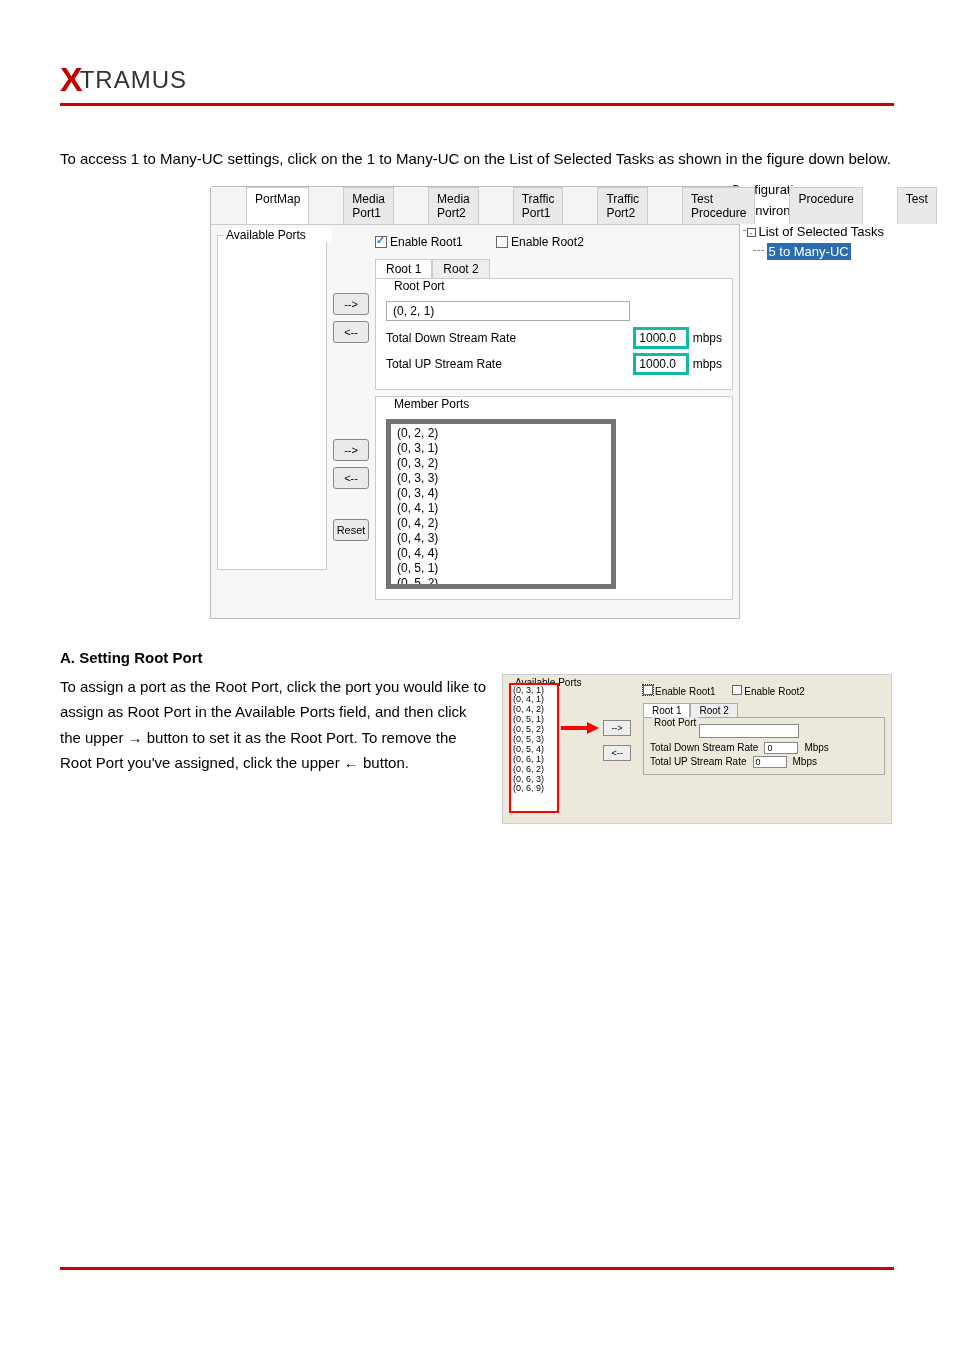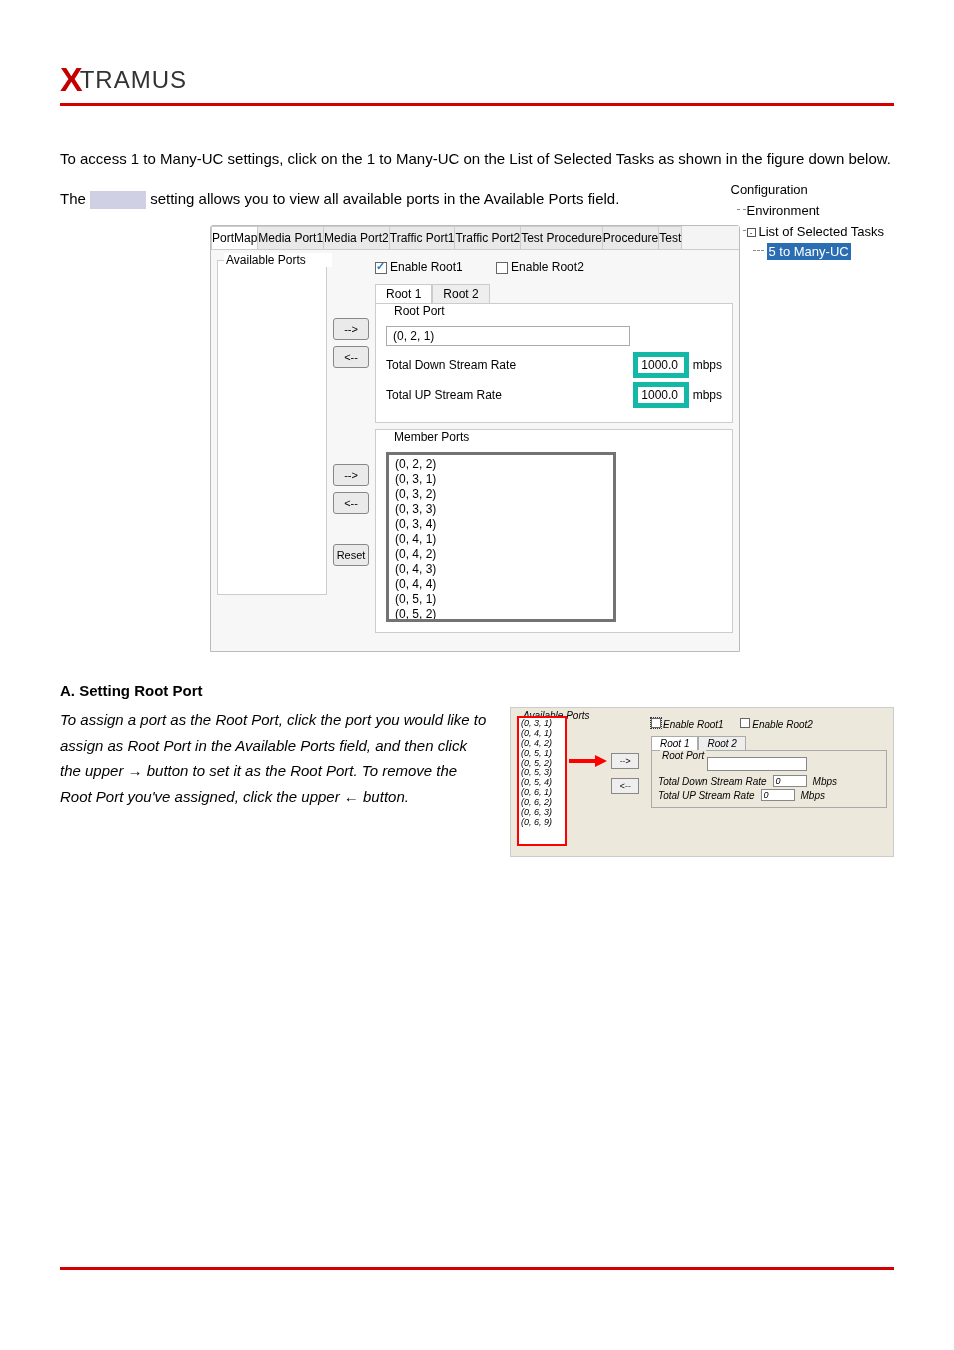--- a/index.html
+++ b/index.html
@@ -16,46 +16,46 @@
   .tree-img .l1 { display: block; padding-left: 16px; position: relative; }
   .tree-img .l1::before { content: ""; position: absolute; left: 6px; top: 8px; width: 9px; height: 1px; border-top: 1px dashed #888; }
   .tree-img .l2 { display: block; padding-left: 36px; position: relative; }
   .tree-img .l2::before { content: ""; position: absolute; left: 22px; top: 8px; width: 11px; height: 1px; border-top: 1px dashed #888; }
   .tree-img .boxminus { display: inline-block; width: 9px; height: 9px; border: 1px solid #555; font-size: 8px; line-height: 7px; text-align: center; margin-right: 3px; background: #fff; position: relative; top: -1px; }
   .tree-img .sel { background: #2a6db3; color: #fff; border: 1px dotted #2a6db3; padding: 0 1px; }
   .portmap-block { margin: 8px 0 10px 0; }
   .gray-box { display: inline-block; background: #d0d0e4; width: 56px; height: 18px; vertical-align: middle; }
   .screenshot-main { margin-left: 150px; border: 1px solid #bbb; border-radius: 3px 3px 0 0; width: 530px; background: #f4f4f4; position: relative; margin-bottom: 30px; }
   .tabs { display: flex; border-bottom: 1px solid #ccc; background: #f4f4f4; font-size: 12px; }
-  .tab { padding: 4px 0; border: 1px solid #ccc; border-bottom: none; background: #e9e9e9; margin-right: -1px; }
+  .tab { padding: 4px 8px; border: 1px solid #ccc; border-bottom: none; background: #e9e9e9; margin-right: -1px; margin-left: 35px; }
   .tab.active { background: #fff; }
   .main-body { display: flex; padding: 10px 6px 18px 6px; background: #f7f7f7; }
   .avail { border: 1px solid #ccc; width: 110px; height: 335px; position: relative; margin-right: 6px; background: #fff; }
   .avail legend, .groupbox legend { font-size: 12px; padding: 0 2px; color: #000; position: relative; top: -8px; left: 6px; background: #f7f7f7; }
   .avail legend { background: #fff; }
   .btn-col { display: flex; flex-direction: column; align-items: center; margin-right: 6px; }
   .btn-smallpad { height: 58px; }
   .btn { width: 36px; height: 22px; font-size: 11px; border: 1px solid #888; background: #eaeaea; border-radius: 3px; margin-bottom: 6px; cursor: pointer; text-align: center; line-height: 20px; }
   .right-col { flex: 1; }
   .chkrow { font-size: 12px; margin-bottom: 10px; }
   .chk { display: inline-block; width: 12px; height: 12px; border: 1px solid #666; background: #fff; vertical-align: middle; position: relative; margin-right: 3px; }
   .chk.checked::after { content: "✓"; color: #2b7cc0; font-size: 11px; position: absolute; top: -3px; left: 0; font-weight: bold; }
   .subtabs { display: flex; font-size: 12px; margin-bottom: 0; }
   .subtab { padding: 2px 10px; border: 1px solid #ccc; background: #eee; }
   .subtab.active { background: #fff; border-bottom: 1px solid #fff; }
   .groupbox { border: 1px solid #ccc; margin-top: -1px; padding: 8px 10px 10px 10px; position: relative; background: #fff; font-size: 12px; }
   .groupbox legend { background: #fff; }
   .single-port { border: 1px solid #aaa; padding: 2px 6px; width: 244px; font-size: 12px; background: #fff; margin-bottom: 6px; }
   .raterow { display: flex; justify-content: space-between; align-items: center; margin-bottom: 4px; }
   .raterow .lbl { font-size: 12px; }
-  .raterow input { width: 56px; font-size: 12px; border: 5px solid #14b8a6; padding: 1px 3px; text-align: left; }
-  .member-list { border: 3px solid #737373; width: 230px; height: 170px; overflow-y: scroll; font-size: 12px; padding: 2px 6px; background: #fff; }
+  .raterow input { width: 56px; font-size: 12px; border: 3px solid #14b8a6; padding: 1px 3px; text-align: left; }
+  .member-list { border: 5px solid #737373; width: 230px; height: 170px; overflow-y: scroll; font-size: 12px; padding: 2px 6px; background: #fff; }
   .member-list div { line-height: 1.25; }
   .sub-section { font-size: 15px; font-weight: bold; margin: 4px 0 8px 0; }
-  .lower-block { display: flex; gap: 20px; margin-bottom: 12px; font-style: italic; }
+  .lower-block { display: flex; gap: 12px; margin-bottom: 12px; }
   .lower-left { flex: 0 0 430px; }
   .mini-ss { border: 1px solid #ccc; background: #ede8dc; width: 390px; height: 150px; position: relative; font-size: 10px; }
   .mini-avail { position: absolute; left: 6px; top: 8px; border: 2px solid #ff0000; width: 50px; height: 130px; background: #fff; font-size: 9px; padding: 1px 2px; line-height: 1.1; }
   .mini-legend { position: absolute; left: 10px; top: 2px; background: #ede8dc; padding: 0 2px; font-size: 10px; }
   .mini-arrowrow { position: absolute; left: 58px; top: 45px; display: flex; align-items: center; gap: 4px; }
   .red-arrow { width: 38px; height: 10px; position: relative; }
   .red-arrow::before { content: ""; position: absolute; left: 0; top: 3px; width: 28px; height: 4px; background: #ff0000; }
   .red-arrow::after { content: ""; position: absolute; left: 26px; top: -1px; width: 0; height: 0; border-left: 12px solid #ff0000; border-top: 6px solid transparent; border-bottom: 6px solid transparent; }
   .mini-btn { width: 28px; height: 16px; border: 1px solid #888; background: #eee; font-size: 9px; text-align: center; line-height: 14px; }
   .mini-btn2 { position: absolute; left: 100px; top: 70px; }
@@ -84,23 +84,20 @@
 
   <p class="para">To access 1 to Many-UC settings, click on the 1 to Many-UC on the List of Selected Tasks as shown in the figure down below.</p>
 
   <div class="tree-img">
     <span class="l0">Configuration</span>
     <span class="l1">Environment</span>
     <span class="l1"><span class="boxminus">-</span><span>List of Selected Tasks</span></span>
     <span class="l2"><span class="sel">5 to Many-UC</span></span>
   </div>
 
-  <div class="portmap-block">
-    <p class="para"><span>The </span><span class="gray-box"></span><span> setting allows you to view all available ports in the Available Ports field.</span></p>
-  </div>
 
   <div class="screenshot-main">
     <div class="tabs">
       <div class="tab active">PortMap</div>
       <div class="tab">Media Port1</div>
       <div class="tab">Media Port2</div>
       <div class="tab">Traffic Port1</div>
       <div class="tab">Traffic Port2</div>
       <div class="tab">Test Procedure</div>
       <div class="tab">Procedure</div>

